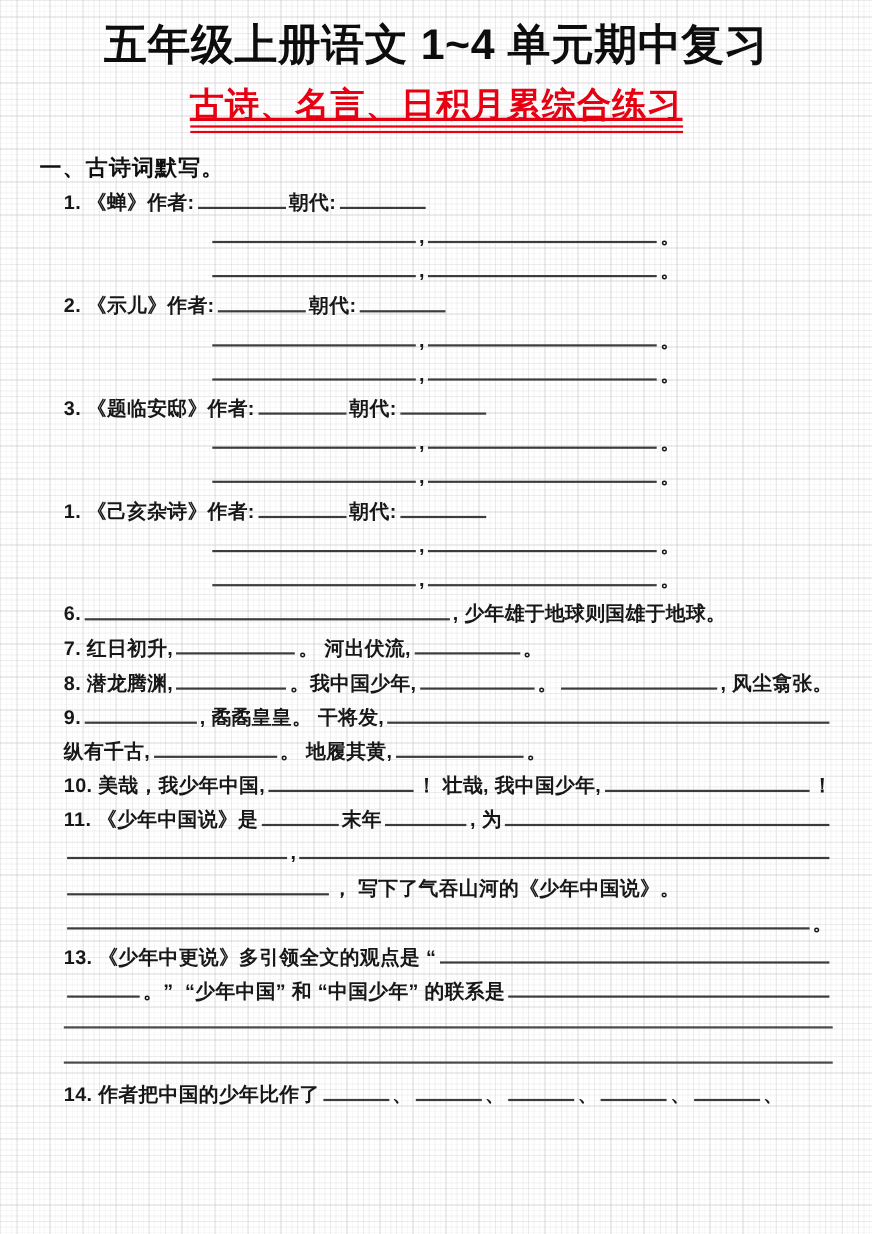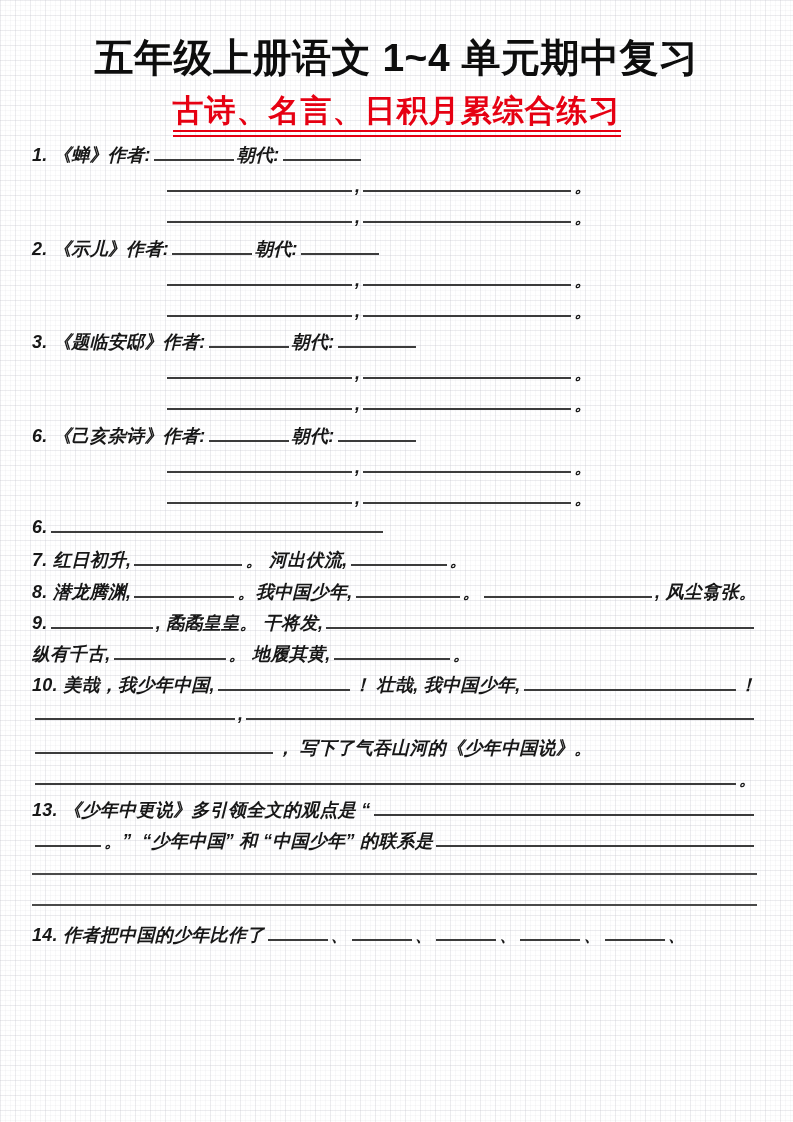--- a/index.html
+++ b/index.html
@@ -12,21 +12,21 @@
     width: 793px;
     height: 1122px;
     overflow: hidden;
     background-color: #ffffff;
     background-image:
       repeating-linear-gradient(to right,  rgba(190,190,200,0.22) 0 1px, transparent 1px 15px),
       repeating-linear-gradient(to bottom, rgba(190,190,200,0.22) 0 1px, transparent 1px 15px),
       repeating-linear-gradient(to right,  rgba(190,190,200,0.10) 0 1px, transparent 1px 5px),
       repeating-linear-gradient(to bottom, rgba(190,190,200,0.10) 0 1px, transparent 1px 5px);
     box-sizing: border-box;
-    padding-top: 36px;
+    padding-top: 20px;
   }
   .header { text-align: center; }
   .title {
     font-size: 39px;
     font-weight: 900;
     color: #0d0d0d;
     letter-spacing: 0.5px;
     line-height: 1.15;
   }
   .subtitle-wrap { margin-top: 13px; }
@@ -40,22 +40,21 @@
     line-height: 1.1;
   }
   .section-heading {
     margin: 18px 0 6px 36px;
     font-size: 20px;
     font-weight: 800;
     color: #0f0f0f;
     letter-spacing: 1px;
   }
   .lines {
-    margin: 6px 36px 0 32px;
-    font-style: italic;
+    margin: 6px 36px 0 58px;
   }
   .line {
     display: flex;
     align-items: baseline;
     height: 31.2px;
     font-size: 18px;
     font-weight: 600;
     color: #171717;
     white-space: pre;
     letter-spacing: 0.3px;
@@ -72,42 +71,44 @@
   .line.indent { padding-left: 132px; }
   .line.full .blank { border-bottom-width: 2px; border-color: #4a4a4a; margin: 0; }
 </style>
 </head>
 <body>
 
 <div class="page">
   <div class="header">
     <div class="title">五年级上册语文 1~4 单元期中复习</div>
     <div class="subtitle-wrap">
-      <span class="subtitle" style="color: rgb(230, 0, 18);">古诗、名言、日积月累综合练习</span>
+      <span class="subtitle" style="color: rgb(230, 0, 18); text-decoration: underline;">古诗、名言、日积月累综合练习</span>
     </div>
   </div>
+  <div class="section-heading">一、古诗词默写。</div>
   <div class="lines">
       <div class="line"><span class="txt">1. 《蝉》作者:</span><span class="blank" style="width: 80px;"></span><span class="txt">朝代:</span><span class="blank" style="width: 78px;"></span></div>
       <div class="line indent"><span class="blank" style="width: 185px;"></span><span class="txt">,</span><span class="blank" style="width: 208px;"></span><span class="txt">。</span></div>
       <div class="line indent"><span class="blank" style="width: 185px;"></span><span class="txt">,</span><span class="blank" style="width: 208px;"></span><span class="txt">。</span></div>
       <div class="line"><span class="txt">2. 《示儿》作者:</span><span class="blank" style="width: 80px;"></span><span class="txt">朝代:</span><span class="blank" style="width: 78px;"></span></div>
       <div class="line indent"><span class="blank" style="width: 185px;"></span><span class="txt">,</span><span class="blank" style="width: 208px;"></span><span class="txt">。</span></div>
       <div class="line indent"><span class="blank" style="width: 185px;"></span><span class="txt">,</span><span class="blank" style="width: 208px;"></span><span class="txt">。</span></div>
       <div class="line"><span class="txt">3. 《题临安邸》作者:</span><span class="blank" style="width: 80px;"></span><span class="txt">朝代:</span><span class="blank" style="width: 78px;"></span></div>
       <div class="line indent"><span class="blank" style="width: 185px;"></span><span class="txt">,</span><span class="blank" style="width: 208px;"></span><span class="txt">。</span></div>
       <div class="line indent"><span class="blank" style="width: 185px;"></span><span class="txt">,</span><span class="blank" style="width: 208px;"></span><span class="txt">。</span></div>
-      <div class="line"><span class="txt">6. 《己亥杂诗》作者:</span><span class="blank" style="width: 80px;"></span><span class="txt">朝代:</span><span class="blank" style="width: 78px;"></span></div>
+      <div class="line"><span class="txt">1. 《己亥杂诗》作者:</span><span class="blank" style="width: 80px;"></span><span class="txt">朝代:</span><span class="blank" style="width: 78px;"></span></div>
       <div class="line indent"><span class="blank" style="width: 185px;"></span><span class="txt">,</span><span class="blank" style="width: 208px;"></span><span class="txt">。</span></div>
       <div class="line indent"><span class="blank" style="width: 185px;"></span><span class="txt">,</span><span class="blank" style="width: 208px;"></span><span class="txt">。</span></div>
-      <div class="line"><span class="txt">6.</span><span class="blank" style="width: 332px;"></span></div>
+      <div class="line"><span class="txt">6.</span><span class="blank" style="width: 332px;"></span><span class="txt">, 少年雄于地球则国雄于地球。</span></div>
       <div class="line"><span class="txt">7. 红日初升,</span><span class="blank" style="width: 108px;"></span><span class="txt">。 河出伏流,</span><span class="blank" style="width: 96px;"></span><span class="txt">。</span></div>
       <div class="line"><span class="txt">8. 潜龙腾渊,</span><span class="blank" style="width: 100px;"></span><span class="txt">。我中国少年,</span><span class="blank" style="width: 104px;"></span><span class="txt">。</span><span class="blank flex"></span><span class="txt">, 风尘翕张。</span></div>
       <div class="line"><span class="txt">9.</span><span class="blank" style="width: 102px;"></span><span class="txt">, 矞矞皇皇。 干将发,</span><span class="blank flex"></span></div>
       <div class="line"><span class="txt">纵有千古,</span><span class="blank" style="width: 112px;"></span><span class="txt">。 地履其黄,</span><span class="blank" style="width: 116px;"></span><span class="txt">。</span></div>
       <div class="line"><span class="txt">10. 美哉，我少年中国,</span><span class="blank" style="width: 132px;"></span><span class="txt">！ 壮哉, 我中国少年,</span><span class="blank flex"></span><span class="txt">！</span></div>
+      <div class="line"><span class="txt">11. 《少年中国说》是</span><span class="blank" style="width: 70px;"></span><span class="txt">末年</span><span class="blank" style="width: 74px;"></span><span class="txt">, 为</span><span class="blank flex"></span></div>
       <div class="line"><span class="blank" style="width: 200px;"></span><span class="txt">,</span><span class="blank flex"></span></div>
       <div class="line"><span class="blank" style="width: 238px;"></span><span class="txt">， 写下了气吞山河的《少年中国说》。</span></div>
       <div class="line"><span class="blank flex"></span><span class="txt">。</span></div>
       <div class="line"><span class="txt">13. 《少年中更说》多引领全文的观点是 “</span><span class="blank flex"></span></div>
       <div class="line"><span class="blank" style="width: 66px;"></span><span class="txt">。”  “少年中国” 和 “中国少年” 的联系是</span><span class="blank flex"></span></div>
       <div class="line full"><span class="blank flex"></span></div>
       <div class="line full"><span class="blank flex"></span></div>
       <div class="line"><span class="txt">14. 作者把中国的少年比作了</span><span class="blank" style="width: 60px;"></span><span class="txt">、</span><span class="blank" style="width: 60px;"></span><span class="txt">、</span><span class="blank" style="width: 60px;"></span><span class="txt">、</span><span class="blank" style="width: 60px;"></span><span class="txt">、</span><span class="blank" style="width: 60px;"></span><span class="txt">、</span></div>
     </div>
 </div>

